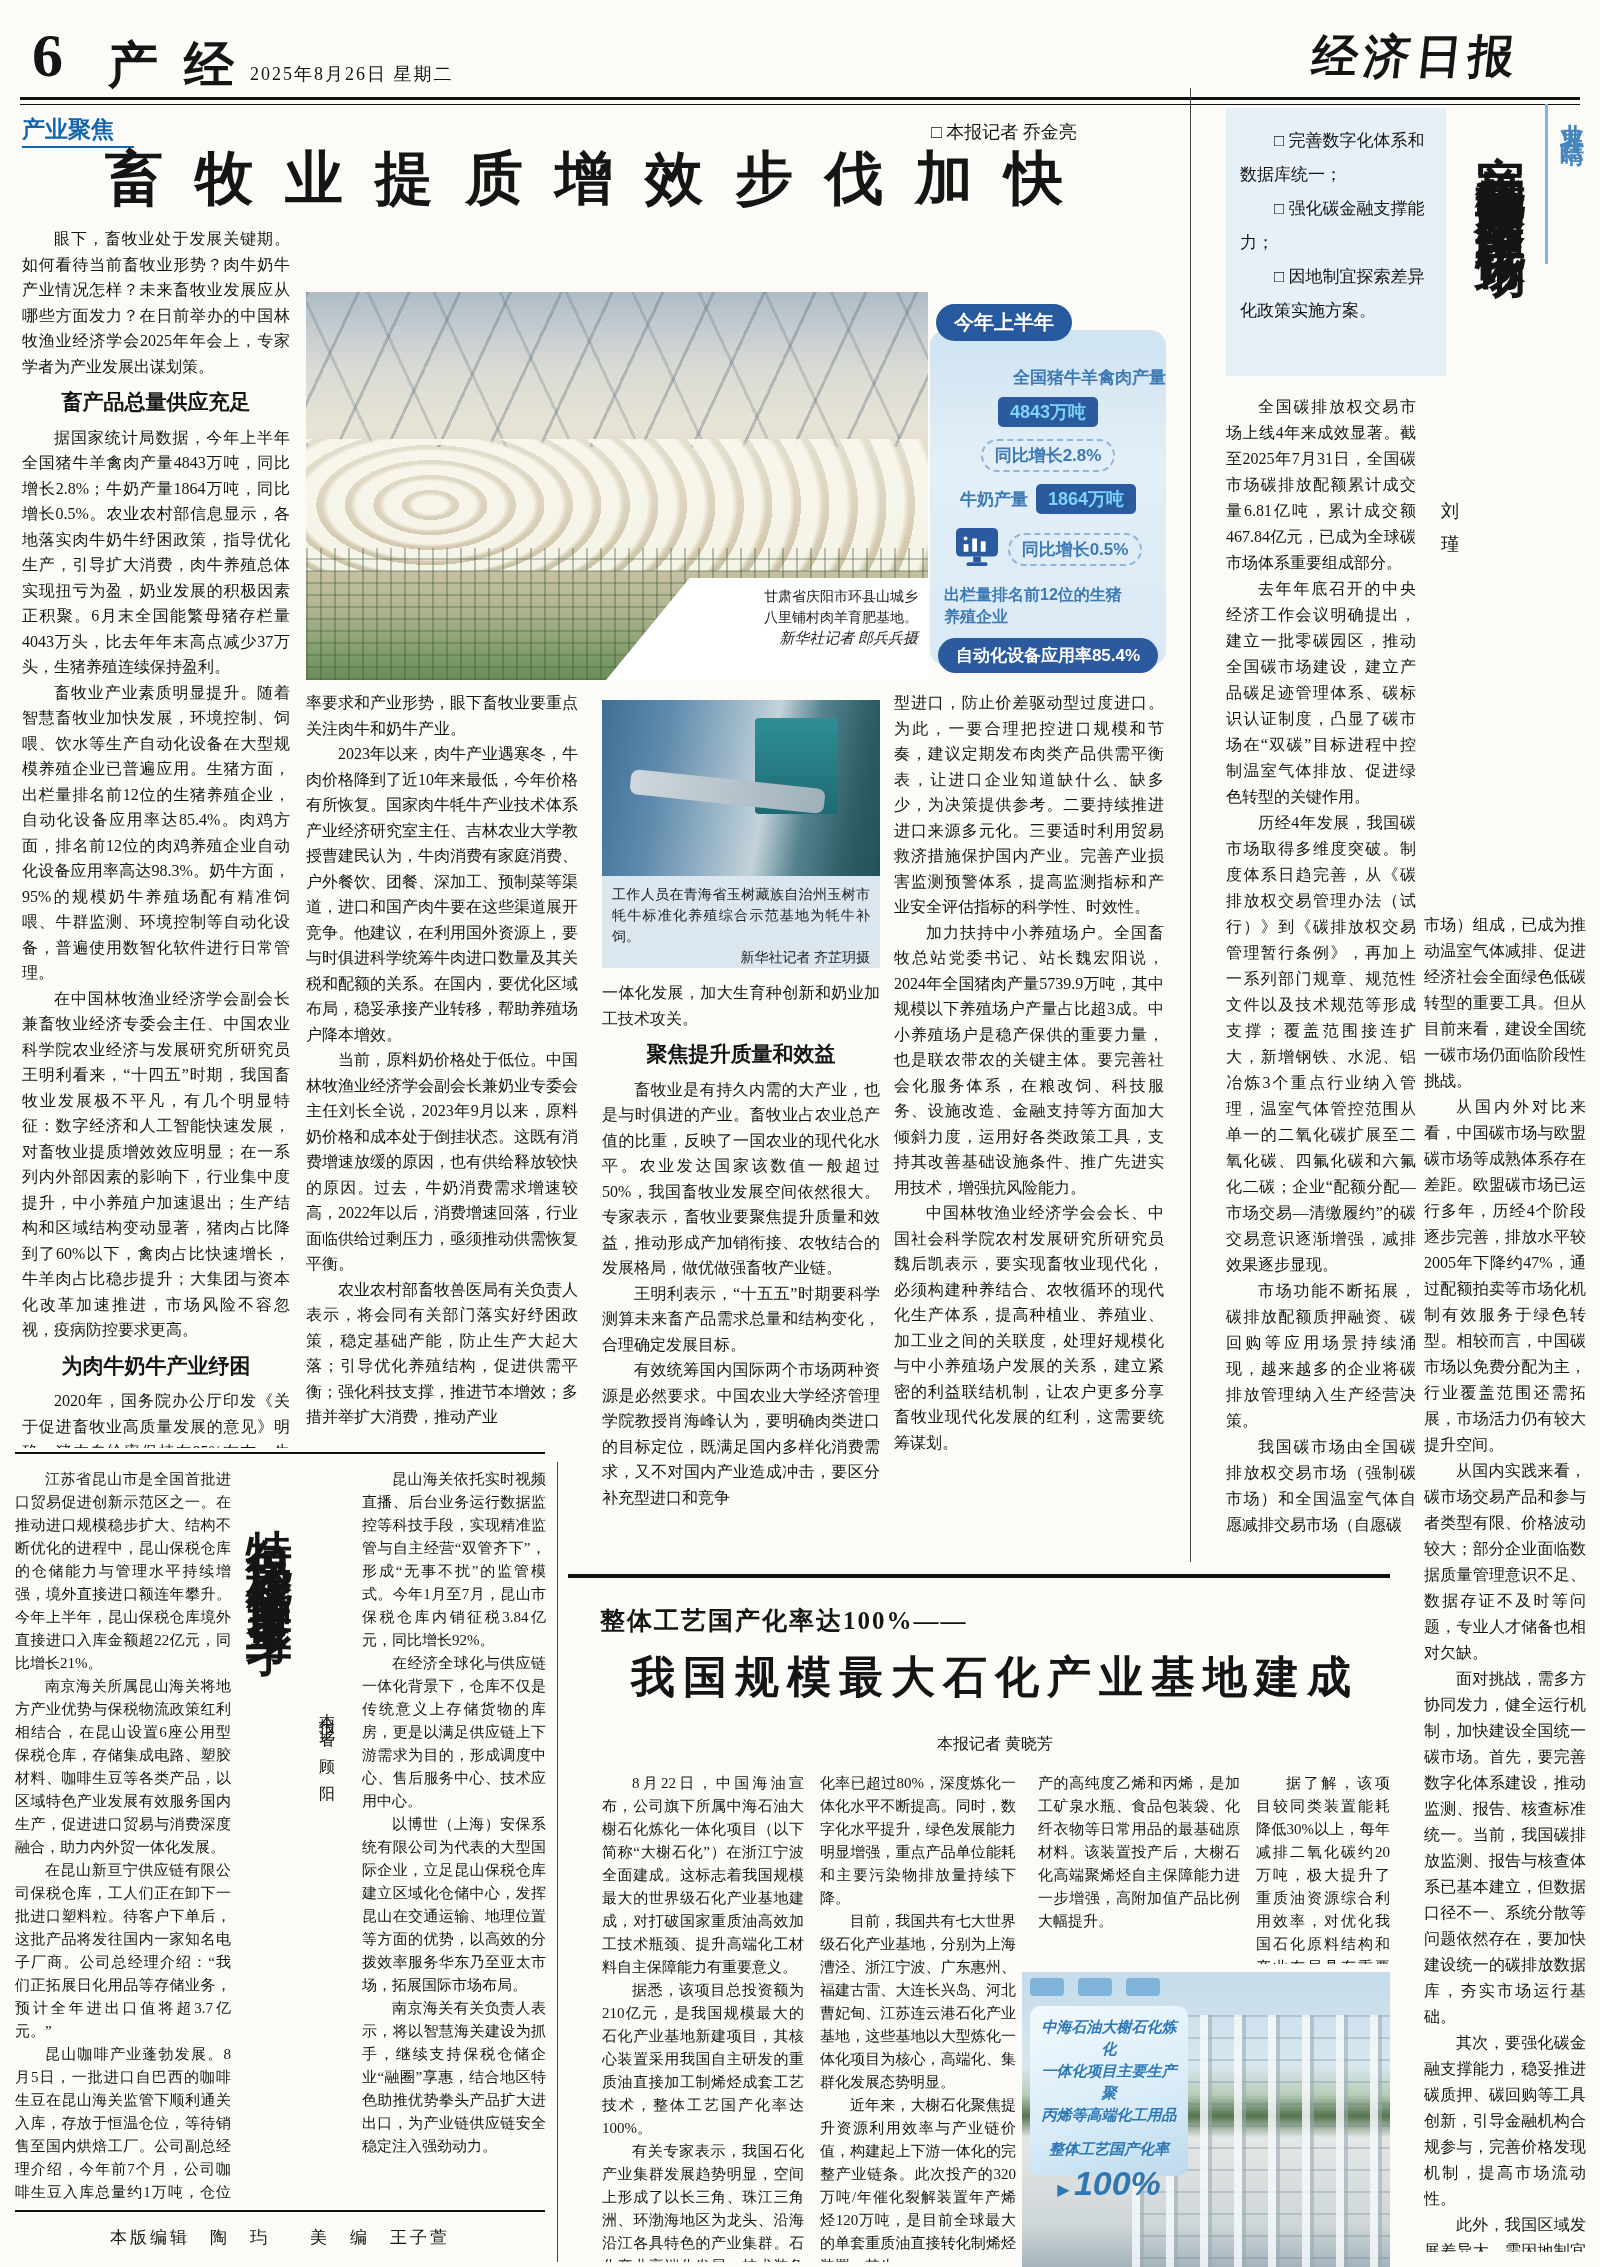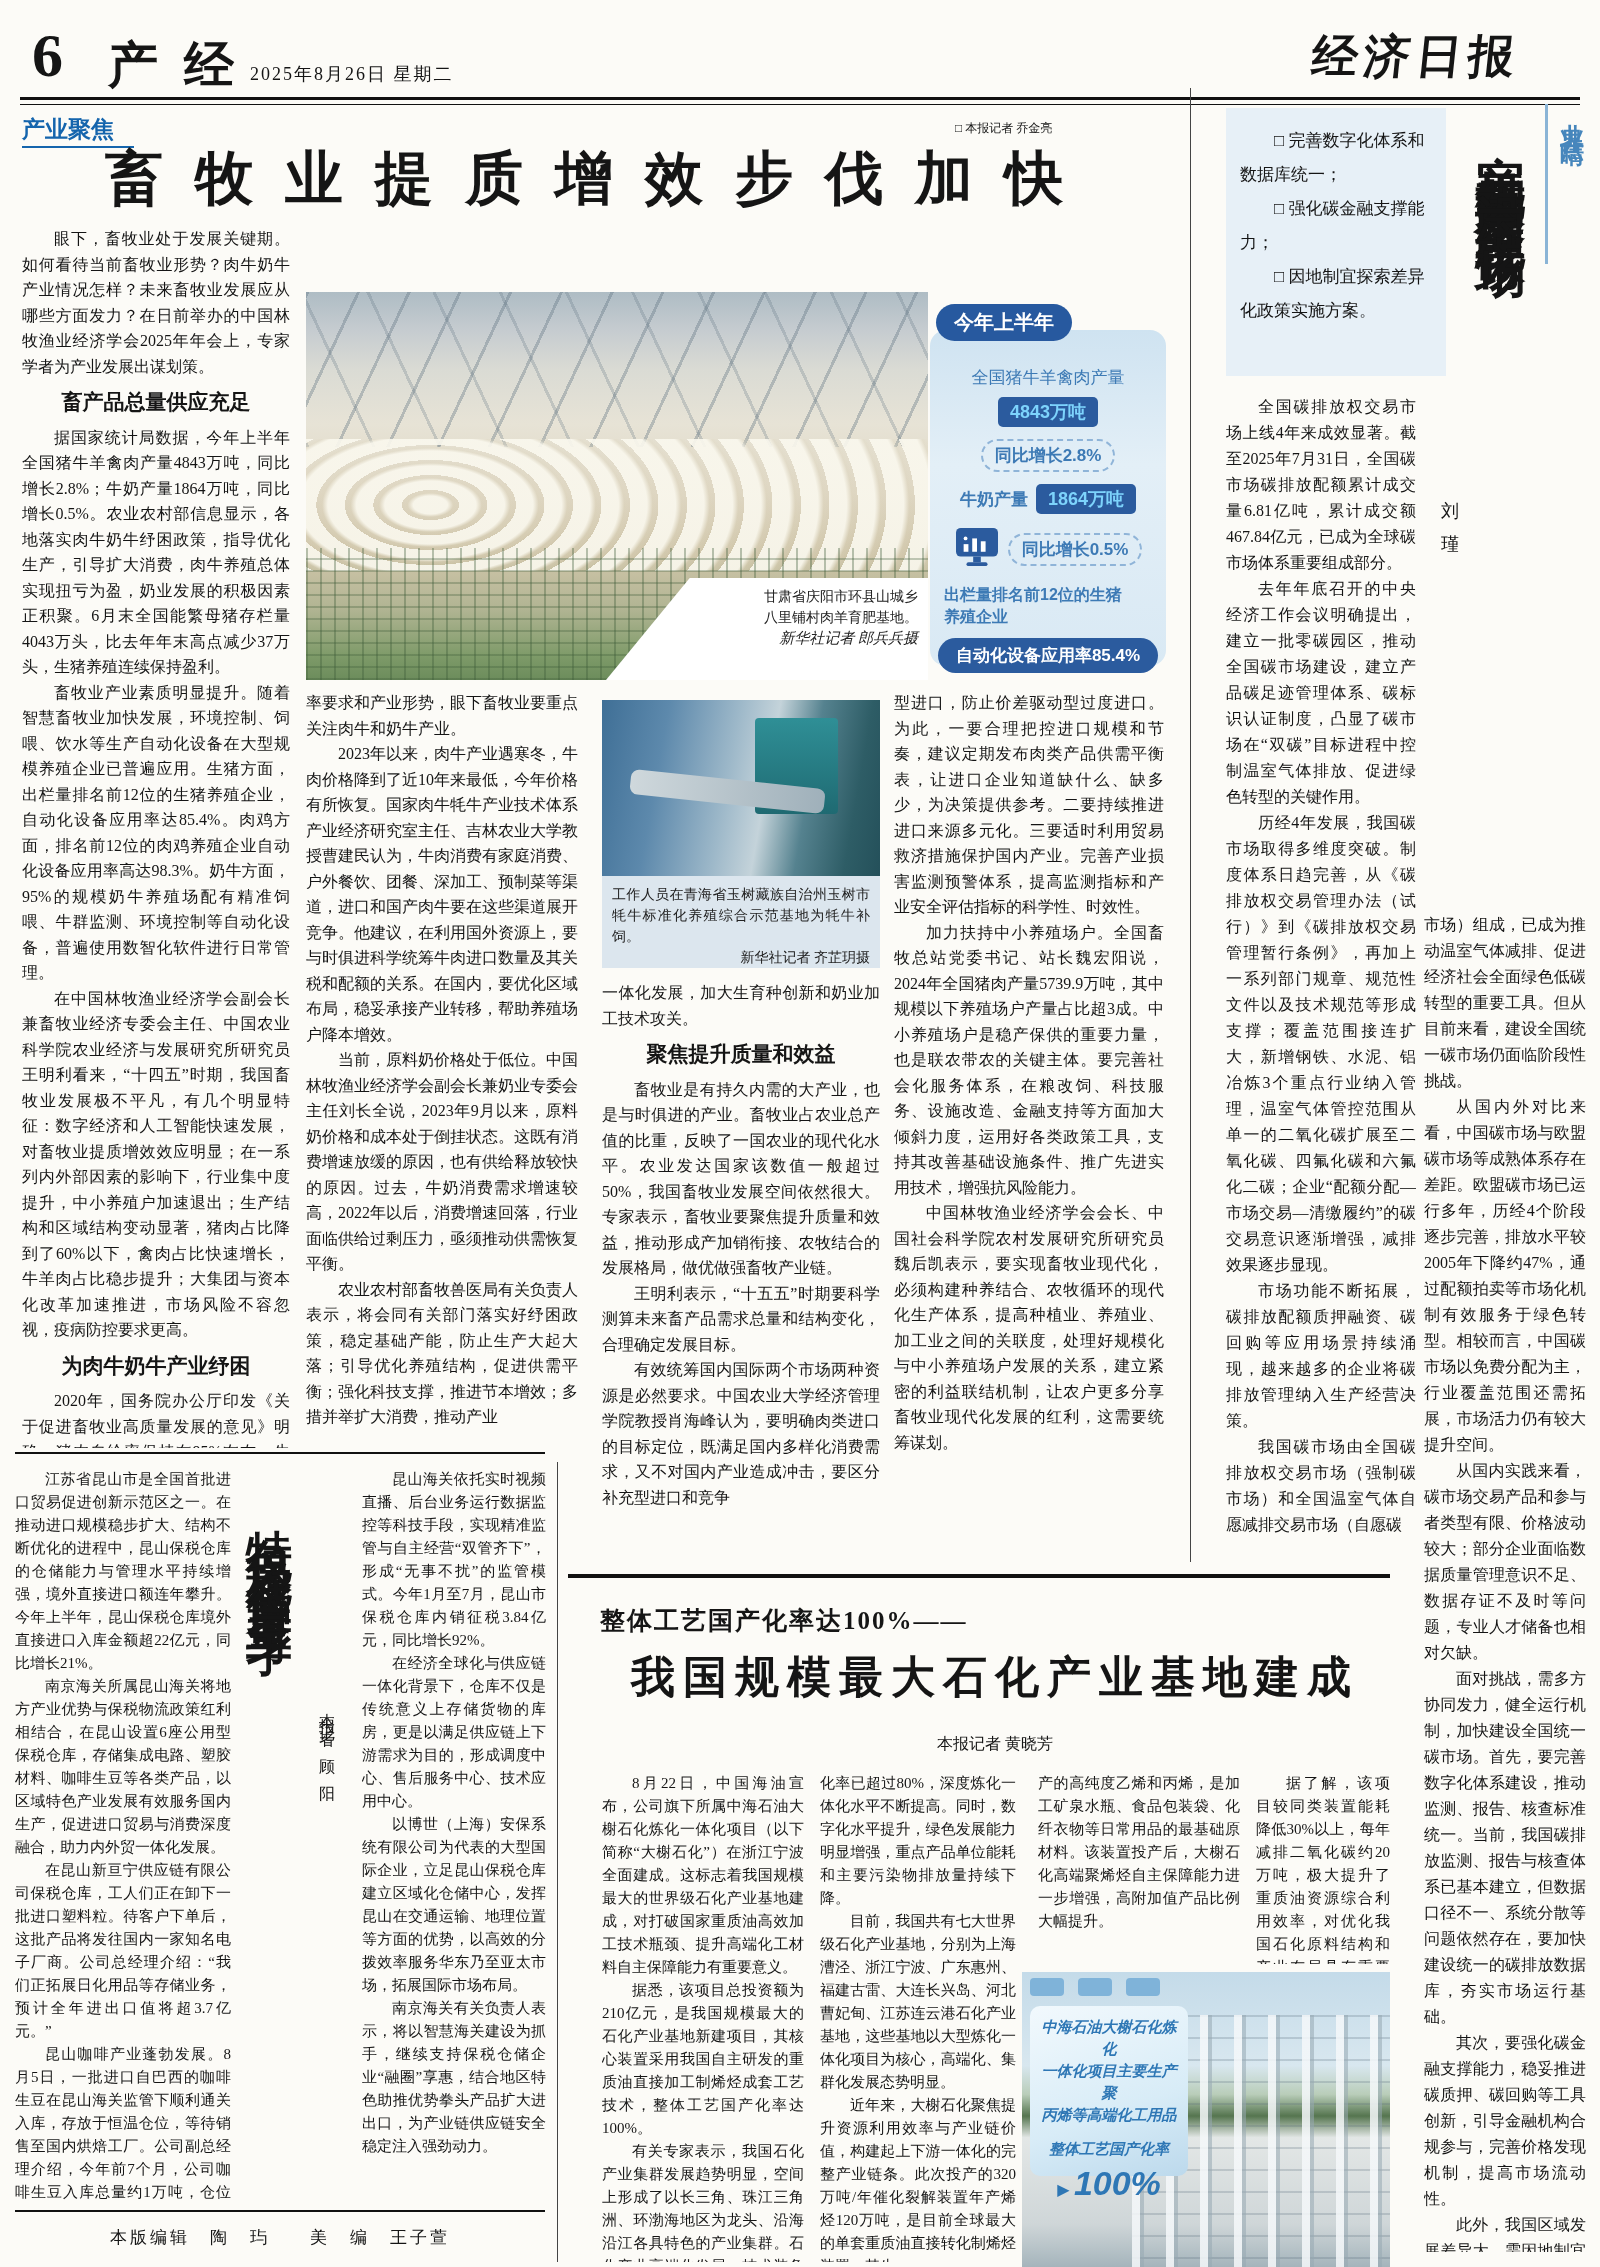--- a/index.html
+++ b/index.html
@@ -19,21 +19,21 @@
   
   .pageno{font-size:62px;font-weight:900;}
   .section{font-size:50px;font-weight:900;letter-spacing:26px;}
   .date{font-size:18px;letter-spacing:2px;}
   .masthead{font-size:46px;font-weight:900;letter-spacing:6px;transform:skewX(-6deg);}
   .kicker{font-size:23px;font-weight:bold;color:#1565ad;}
   .main-headline{font-size:58px;font-weight:900;letter-spacing:32px;text-align:center;white-space:nowrap;}
   
   .info-box{background:linear-gradient(180deg,#cfe3f1 0%,#e3eff7 40%,#d9e9f4 100%);border-radius:16px;}
   .info-tab{background:#27599f;color:#fff;border-radius:22px;padding:5px 18px;font-size:20px;font-weight:bold;}
-  .info-label{color:#3d7ab5;font-size:17px;text-align:center;margin-top:10px;font-weight:normal;}
+  .info-label{color:#3d7ab5;font-size:17px;text-align:right;margin-top:10px;font-weight:bold;}
   .info-pill{background:#2b5b9e;color:#7dd3fc;font-weight:bold;font-size:18px;border-radius:5px;
              padding:3px 12px;display:inline-block;}
   .info-dash{border:2px dashed #8fb4d8;border-radius:20px;color:#3d7ab5;font-size:17px;
              padding:3px 12px;display:inline-block;font-weight:bold;}
   .info-row{display:flex;align-items:center;justify-content:center;gap:8px;margin-top:12px;}
   .info-note{color:#3d7ab5;font-size:16px;line-height:22px;margin:12px 0 0 14px;font-weight:bold;}
   .info-footer{background:#2b5b9e;color:#fff;border-radius:20px;text-align:center;
                font-size:17px;font-weight:bold;padding:6px 0;margin:10px 8px 0 8px;}
   
   .cap{font-size:14px;line-height:21px;color:#222;}
@@ -58,21 +58,21 @@
 
 <div class="abs serif pageno" style="left:32px;top:20px;">6</div>
 <div class="abs serif section" style="left:108px;top:32px;">产经</div>
 <div class="abs serif date" style="left:250px;top:62px;">2025年8月26日  星期二</div>
 <div class="abs serif masthead" style="left:1312px;top:26px;">经济日报</div>
 <div class="abs hr" style="left:20px;top:97px;width:1560px;height:3px;"></div>
 <div class="abs hr" style="left:20px;top:104px;width:1560px;height:1px;"></div>
 
 <div class="abs sans kicker" style="left:22px;top:114px;">产业聚焦</div>
 <div class="abs" style="left:22px;top:146px;width:112px;height:2px;background:#1565ad;"></div>
-<div class="abs serif" style="left:955px;top:120px;font-size:12px;">□ 本报记者  乔金亮</div>
+<div class="abs serif" style="left:931px;top:120px;font-size:18px;">□ 本报记者  乔金亮</div>
 <div class="abs sans main-headline" style="left:30px;top:140px;width:1140px;">畜牧业提质增效步伐加快</div>
 
 <div class="abs col serif" style="left:22px;top:226px;width:268px;height:1222px;">
   <p>眼下，畜牧业处于发展关键期。如何看待当前畜牧业形势？肉牛奶牛产业情况怎样？未来畜牧业发展应从哪些方面发力？在日前举办的中国林牧渔业经济学会2025年年会上，专家学者为产业发展出谋划策。</p>
   <h3 class="subhead">畜产品总量供应充足</h3>
   <p>据国家统计局数据，今年上半年全国猪牛羊禽肉产量4843万吨，同比增长2.8%；牛奶产量1864万吨，同比增长0.5%。农业农村部信息显示，各地落实肉牛奶牛纾困政策，指导优化生产，引导扩大消费，肉牛养殖总体实现扭亏为盈，奶业发展的积极因素正积聚。6月末全国能繁母猪存栏量4043万头，比去年年末高点减少37万头，生猪养殖连续保持盈利。</p>
   <p>畜牧业产业素质明显提升。随着智慧畜牧业加快发展，环境控制、饲喂、饮水等生产自动化设备在大型规模养殖企业已普遍应用。生猪方面，出栏量排名前12位的生猪养殖企业，自动化设备应用率达85.4%。肉鸡方面，排名前12位的肉鸡养殖企业自动化设备应用率高达98.3%。奶牛方面，95%的规模奶牛养殖场配有精准饲喂、牛群监测、环境控制等自动化设备，普遍使用数智化软件进行日常管理。</p>
   <p>在中国林牧渔业经济学会副会长兼畜牧业经济专委会主任、中国农业科学院农业经济与发展研究所研究员王明利看来，“十四五”时期，我国畜牧业发展极不平凡，有几个明显特征：数字经济和人工智能快速发展，对畜牧业提质增效效应明显；在一系列内外部因素的影响下，行业集中度提升，中小养殖户加速退出；生产结构和区域结构变动显著，猪肉占比降到了60%以下，禽肉占比快速增长，牛羊肉占比稳步提升；大集团与资本化改革加速推进，市场风险不容忽视，疫病防控要求更高。</p>
   <h3 class="subhead">为肉牛奶牛产业纾困</h3>
   <p>2020年，国务院办公厅印发《关于促进畜牧业高质量发展的意见》明确，猪肉自给率保持在95%左右，牛羊肉自给率保持在85%左右，奶源自给率保持在70%以上，禽肉和禽蛋实现基本自给。业内认为，对照自给</p>

